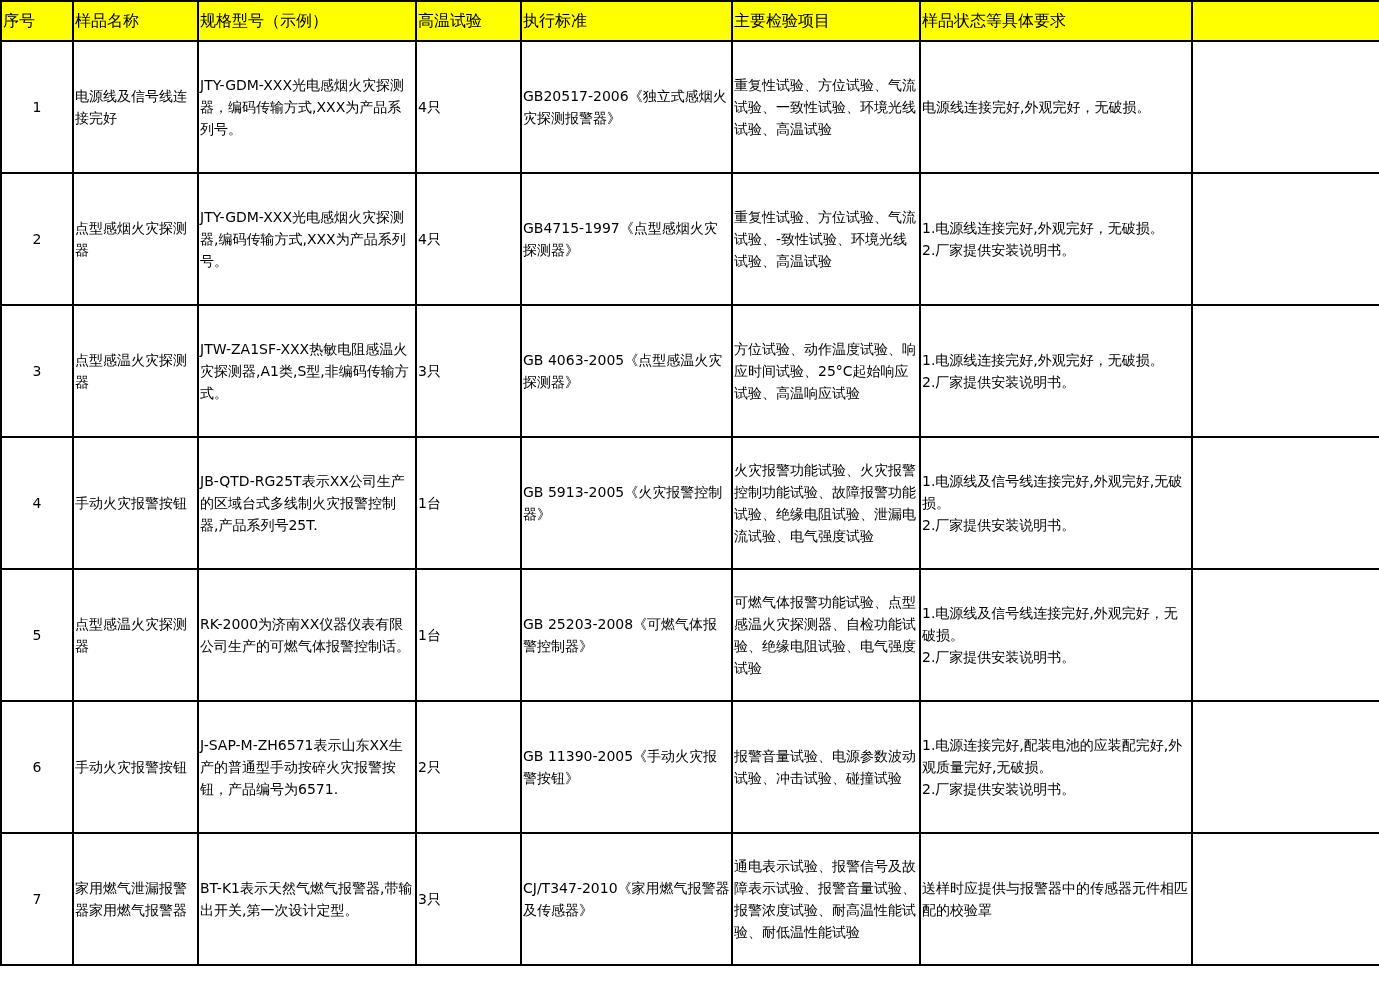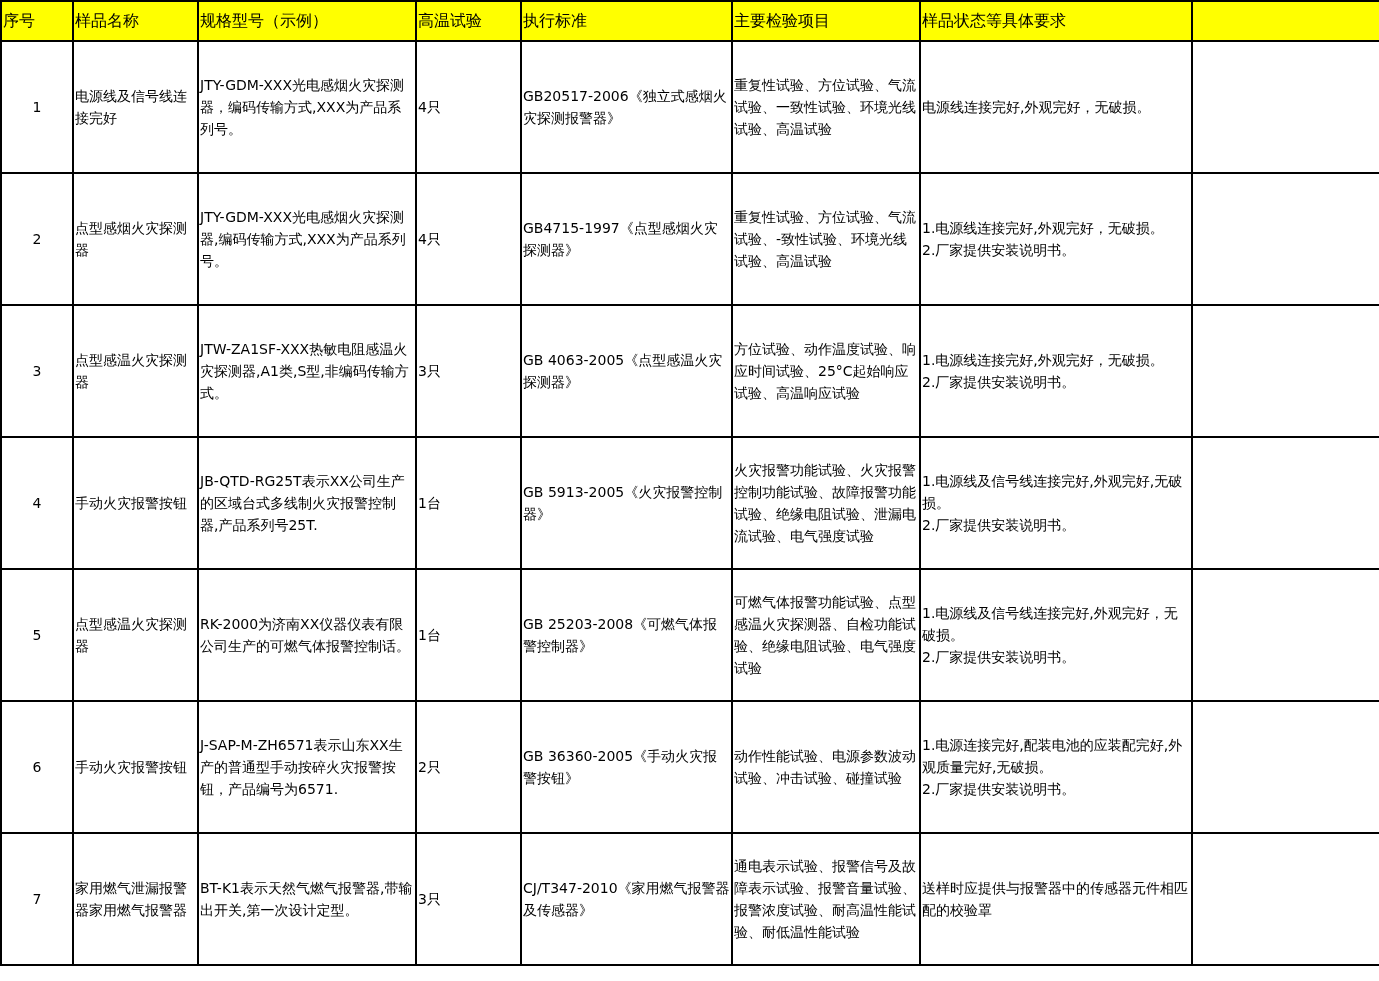--- a/index.html
+++ b/index.html
@@ -134,22 +134,22 @@
       <td>可燃气体报警功能试验、点型感温火灾探测器、自检功能试验、绝缘电阻试验、电气强度试验</td>
       <td>1.电源线及信号线连接完好,外观完好，无破损。
 2.厂家提供安装说明书。</td>
       <td></td>
     </tr>
     <tr>
       <td class="c-no">6</td>
       <td>手动火灾报警按钮</td>
       <td>J-SAP-M-ZH6571表示山东XX生产的普通型手动按碎火灾报警按钮，产品编号为6571.</td>
       <td>2只</td>
-      <td>GB 36360-2005《手动火灾报警按钮》</td>
-      <td>动作性能试验、电源参数波动试验、冲击试验、碰撞试验</td>
+      <td>GB 11390-2005《手动火灾报警按钮》</td>
+      <td>报警音量试验、电源参数波动试验、冲击试验、碰撞试验</td>
       <td>1.电源连接完好,配装电池的应装配完好,外观质量完好,无破损。
 2.厂家提供安装说明书。</td>
       <td></td>
     </tr>
     <tr>
       <td class="c-no">7</td>
       <td>家用燃气泄漏报警器家用燃气报警器</td>
       <td>BT-K1表示天然气燃气报警器,带输出开关,第一次设计定型。</td>
       <td>3只</td>
       <td>CJ/T347-2010《家用燃气报警器及传感器》</td>

